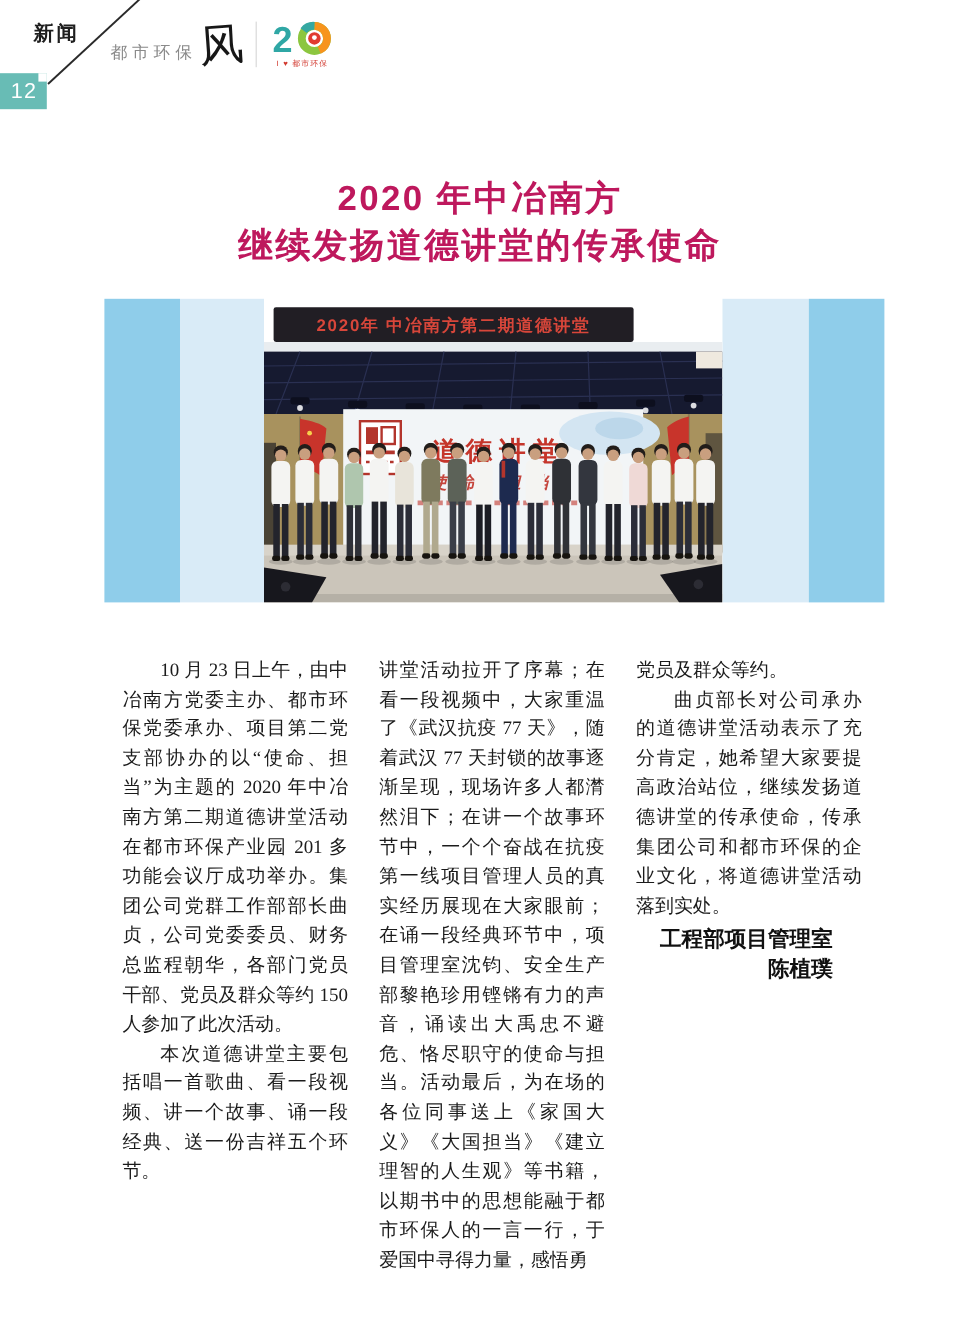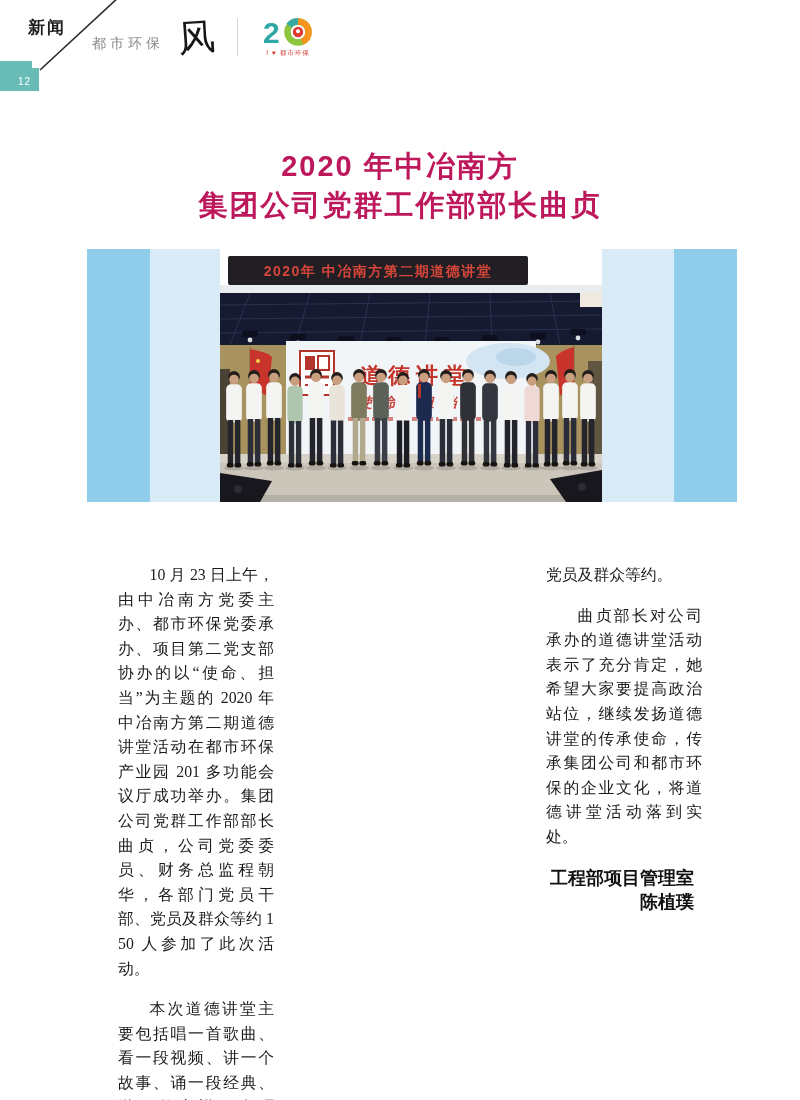--- a/index.html
+++ b/index.html
@@ -5,23 +5,23 @@
   html,body{margin:0;padding:0;background:#ffffff;}
   .page{position:relative;width:800px;height:1100px;background:#fff;overflow:hidden;
         font-family:"Liberation Serif","DejaVu Serif",serif;}
 
   
   .section-label{position:absolute;left:28px;top:16px;font-family:"Liberation Sans","DejaVu Sans",sans-serif;
         font-weight:bold;font-size:17px;color:#1e1e1e;letter-spacing:2px;}
   .diag-svg{position:absolute;left:34px;top:-2px;}
   .pagenum-box{position:absolute;left:0;top:61px;width:39px;height:30px;background:#68bcb5;}
   .pagenum-box .num{position:absolute;right:8px;bottom:4px;color:#ffffff;
-        font-family:"Liberation Sans","DejaVu Sans",sans-serif;font-size:10px;letter-spacing:1px;}
+        font-family:"Liberation Sans","DejaVu Sans",sans-serif;font-size:18px;letter-spacing:1px;}
   .pagenum-box .notch{position:absolute;right:0;top:0;width:7px;height:7px;background:#ffffff;}
-  .brand{position:absolute;left:92px;top:16px;display:flex;align-items:center;gap:12px;}
+  .brand{position:absolute;left:92px;top:16px;display:flex;align-items:center;}
   .brand-name{color:#8a8a8a;font-size:14px;letter-spacing:4px;font-family:"Liberation Sans","DejaVu Sans",sans-serif;
         margin-top:14px;}
   .brand-mark{font-family:"DejaVu Serif","Liberation Serif",serif;font-size:37px;color:#171717;
         margin-left:2px;transform:rotate(-4deg);line-height:1;}
   .brand-divider{width:1px;height:38px;background:#d9d9d9;margin:0 12px 0 10px;}
   .anniv{display:flex;flex-direction:column;align-items:center;}
   .anniv-tagline{font-size:6.5px;color:#d23a30;margin-top:1px;letter-spacing:1px;
         font-family:"Liberation Sans","DejaVu Sans",sans-serif;}
 
   
@@ -34,21 +34,21 @@
   .vbar{position:absolute;top:0;height:253px;}
   .vbar.m1{left:75px;width:63px;background:#8fcdea;}
   .vbar.l1{left:138px;width:70px;background:#d9ebf7;}
   .vbar.l2{left:590px;width:72px;background:#d9ebf7;}
   .vbar.m2{left:662px;width:63px;background:#8fcdea;}
   .photo{position:absolute;left:208px;top:0;}
 
   
   .col{position:absolute;top:547px;width:188px;font-size:15.8px;line-height:24.6px;
         text-align:justify;color:#1b1b1b;word-break:break-all;}
-  .col p{margin:16px;}
+  .col p{margin:0;}
   .col p.indent{text-indent:2em;}
   .col1{left:102px;} .col2{left:316px;} .col3{left:530px;}
   .byline{display:block;text-align:right;padding-right:24px;margin-top:2px;
         font-family:"Liberation Sans","DejaVu Sans",sans-serif;font-weight:bold;font-size:18px;color:#111;}
 </style>
 </head>
 <body>
 
 <div class="page">
 
@@ -75,21 +75,21 @@
         <path d="M27 9.5 A10.5 10.5 0 0 1 36 5.5" fill="none" stroke="#35a8a2" stroke-width="6.5"></path>
         <circle cx="36" cy="16" r="5.2" fill="#e13b31"></circle>
         <circle cx="36" cy="15.3" r="2" fill="#ffffff"></circle>
       </svg>
       <span class="anniv-tagline">I ♥ 都市环保</span>
     </span>
   </div>
 
   <div class="title">
     <div>2020 年中冶南方</div>
-    <div>集团公司党群工作部部长曲贞</div>
+    <div>继续发扬道德讲堂的传承使命</div>
   </div>
 
   <div class="photo-band">
     <div class="vbar m1"></div>
     <div class="vbar l1"></div>
     <div class="vbar l2"></div>
     <div class="vbar m2"></div>
 
     <svg class="photo" width="382" height="253" viewBox="0 0 382 253">
       <defs>
@@ -231,20 +231,23 @@
       <circle cx="18" cy="240" r="4" fill="#2c2c34"></circle>
       <circle cx="362" cy="238" r="4" fill="#2c2c34"></circle>
     </svg>
   </div>
 
   <div class="col col1">
     <p class="indent">10 月 23 日上午，由中冶南方党委主办、都市环保党委承办、项目第二党支部协办的以“使命、担当”为主题的 2020 年中冶南方第二期道德讲堂活动在都市环保产业园 201 多功能会议厅成功举办。集团公司党群工作部部长曲贞，公司党委委员、财务总监程朝华，各部门党员干部、党员及群众等约 150 人参加了此次活动。</p>
     <p class="indent">本次道德讲堂主要包括唱一首歌曲、看一段视频、讲一个故事、诵一段经典、送一份吉祥五个环节。</p>
   </div>
 
+  <div class="col col2">
+    <p>讲堂活动拉开了序幕；在看一段视频中，大家重温了《武汉抗疫 77 天》，随着武汉 77 天封锁的故事逐渐呈现，现场许多人都潸然泪下；在讲一个故事环节中，一个个奋战在抗疫第一线项目管理人员的真实经历展现在大家眼前；在诵一段经典环节中，项目管理室沈钧、安全生产部黎艳珍用铿锵有力的声音，诵读出大禹忠不避危、恪尽职守的使命与担当。活动最后，为在场的各位同事送上《家国大义》《大国担当》《建立理智的人生观》等书籍，以期书中的思想能融于都市环保人的一言一行，于爱国中寻得力量，感悟勇</p>
+  </div>
 
   <div class="col col3">
     <p>党员及群众等约。</p>
     <p class="indent">曲贞部长对公司承办的道德讲堂活动表示了充分肯定，她希望大家要提高政治站位，继续发扬道德讲堂的传承使命，传承集团公司和都市环保的企业文化，将道德讲堂活动落到实处。</p>
     <span class="byline">工程部项目管理室 陈植璞</span>
   </div>
 
 </div>
 
 </body></html>

